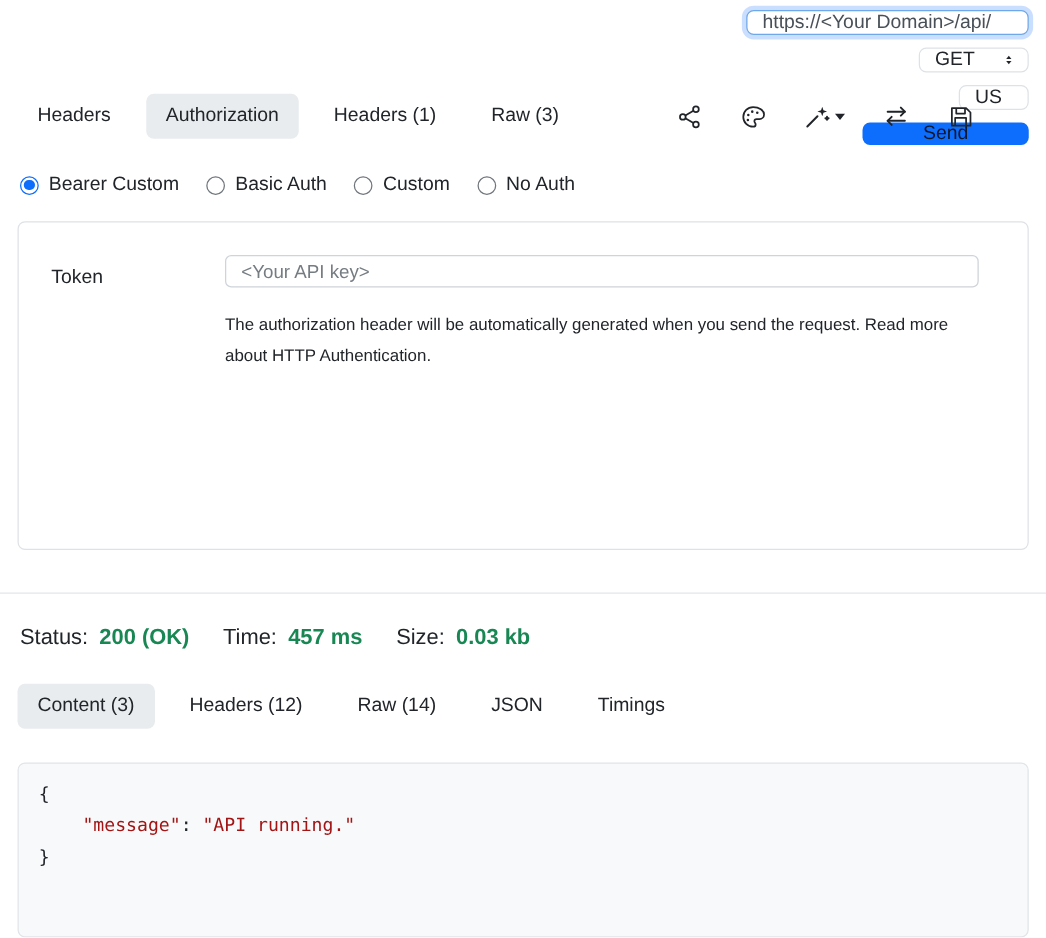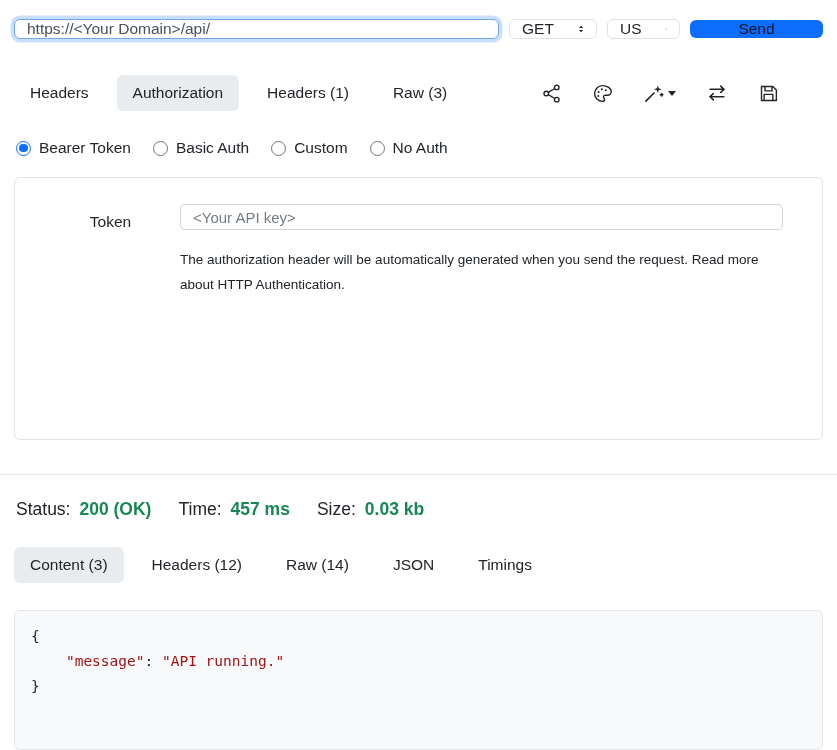--- a/index.html
+++ b/index.html
@@ -6,36 +6,36 @@
   html, body { background: #fff; }
   body {
     width: 837px; height: 750px; overflow: hidden;
     font-family: "Liberation Sans", sans-serif;
     color: #212529;
     padding: 8px 14px 0 14px;
     position: relative;
   }
 
   
-  .request-row { display: flex; gap: 10px; height: 41px; align-items: center; }
+  .request-row { display: flex; gap: 10px; height: 41px; align-items: flex-end; flex-direction: column; }
   .url-input {
     flex: 1; min-width: 0;
     border: 1px solid #6ea8e8; border-radius: 6px;
     padding: 0 12px; font-size: 15.5px; color: #495057;
     font-family: "Liberation Sans", sans-serif;
     outline: none;
     box-shadow: 0 0 0 3.5px rgba(13,110,253,.22);
   }
   .select-box {
     display: flex; align-items: center; justify-content: space-between;
     border: 1px solid #dee2e6; border-radius: 6px;
     padding: 0 12px; font-size: 15.5px; background: #fff; cursor: pointer; gap: 24px;
   }
   .select-box.method { width: 88px; }
-  .select-box.region { width: 73px; }
+  .select-box.region { width: 56px; }
   .send-button {
     width: 133px; border: none; border-radius: 6px;
     background: #0d6efd; color: #0f172a; font-size: 15.5px;
     font-family: "Liberation Sans", sans-serif; cursor: pointer;
   }
 
   
   .tabs-row { display: flex; align-items: center; margin-top: 26px; }
   .tab {
     padding: 9px 16px; font-size: 15.5px; border-radius: 6px;
@@ -65,21 +65,21 @@
     content: ""; position: absolute; inset: 2.2px;
     border-radius: 50%; background: #0d6efd;
   }
 
   
   .auth-panel {
     margin-top: 20px; border: 1px solid #dee2e6; border-radius: 6px;
     height: 263px; padding: 26px 22px 0 26px; background: #fff;
   }
   .token-row { display: flex; }
-  .token-label { width: 139px; padding-top: 9px; font-size: 15.5px; flex: none; text-align: center; }
+  .token-label { width: 139px; padding-top: 9px; font-size: 15.5px; flex: none; }
   .token-col { width: 603px; }
   .token-input {
     width: 100%; height: 26px; border: 1px solid #ced4da; border-radius: 5px;
     padding: 0 12px; font-size: 15px; color: #212529;
     font-family: "Liberation Sans", sans-serif; outline: none;
   }
   .token-input::placeholder { color: #757c82; opacity: 1; }
   .help-text { margin-top: 17px; font-size: 13.5px; line-height: 25px; color: #212529; max-width: 600px; }
 
   
@@ -178,21 +178,21 @@
         <path d="M8 4v5h8V4"></path>
         <path d="M7 20v-7h10v7"></path>
       </svg>
     </span>
   </div>
 </div>
 
 <div class="auth-row">
   <span class="radio-item">
     <span class="radio checked"></span>
-    <span>Bearer Token</span>
+    <span>Bearer Custom</span>
   </span>
   <span class="radio-item">
     <span class="radio"></span>
     <span>Basic Auth</span>
   </span>
   <span class="radio-item">
     <span class="radio"></span>
     <span>Custom</span>
   </span>
   <span class="radio-item">

